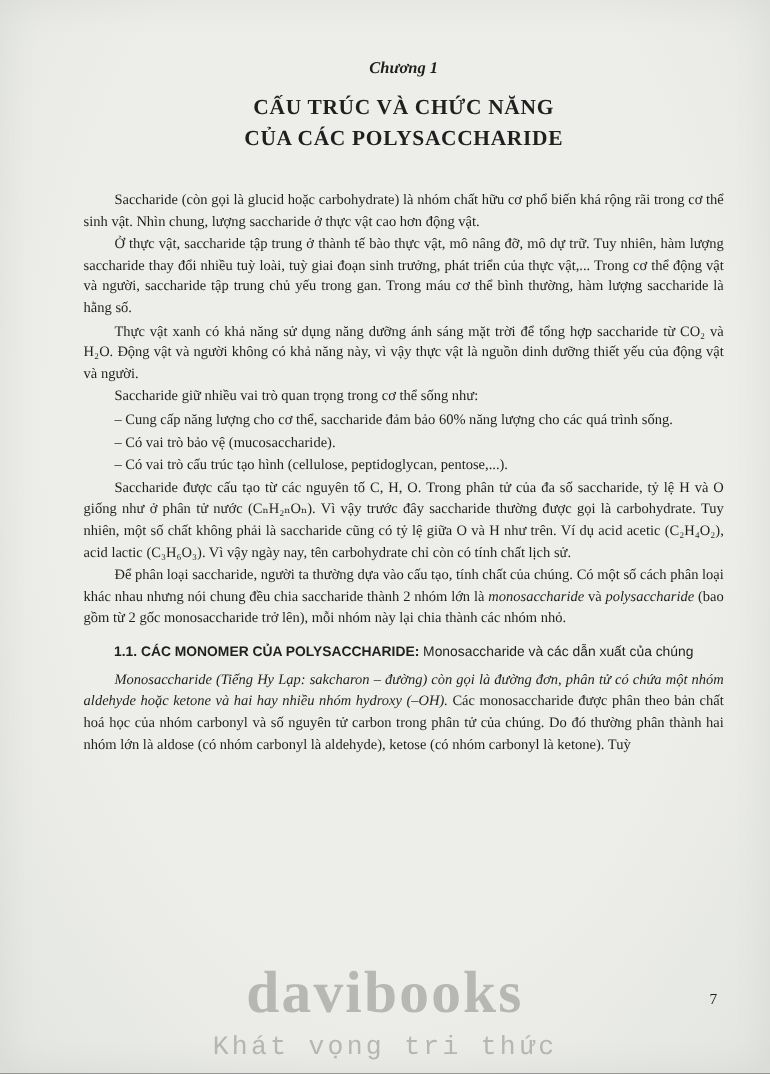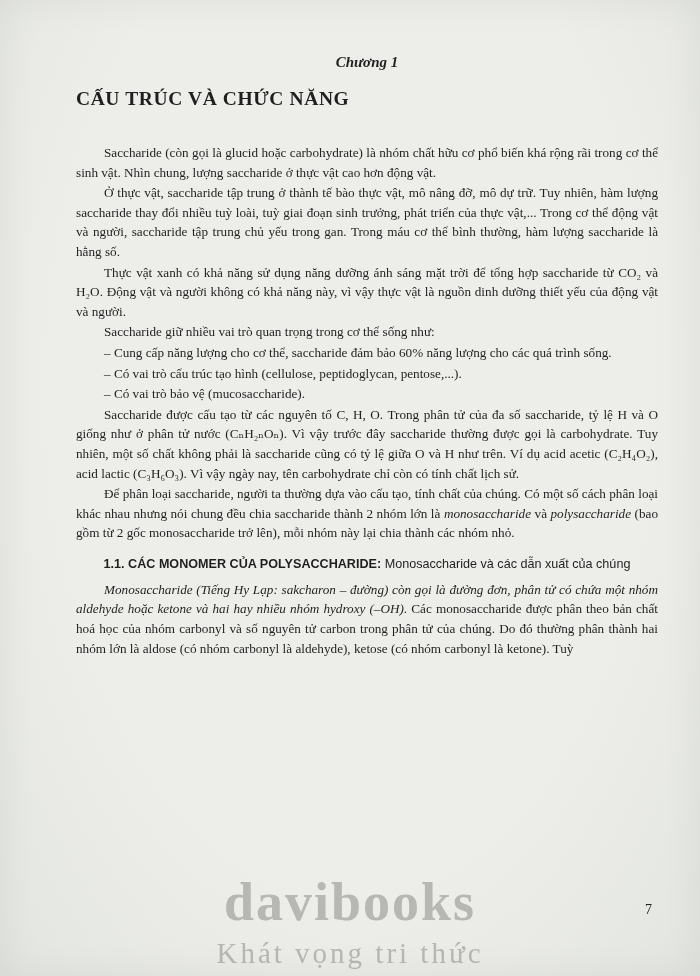--- a/index.html
+++ b/index.html
@@ -20,20 +20,21 @@
     text-align:justify;
   }
   .chapter {
     text-align:center;
     font-weight:bold;
     font-style:italic;
     font-size:15px;
     margin:6px 0 14px 0;
   }
   .title {
+    text-align:center;
     font-weight:bold;
     font-size:19.5px;
     letter-spacing:0.6px;
     line-height:28px;
     margin:0 0 30px 0;
   }
   .bp {
     font-size:13.2px;
     line-height:19.6px;
     margin:1px 0;
@@ -58,22 +59,22 @@
   }
   .wm-name {
     font-family:"Liberation Serif","DejaVu Serif",serif;
     font-size:54px;
     line-height:68px;
     font-weight:bold;
     color:rgba(130,130,128,0.50);
     letter-spacing:2px;
   }
   .wm-slogan {
-    font-family:Liberation Serif, serif;
-    font-size:29px;
+    font-family:Liberation Mono, monospace;
+    font-size:24px;
     line-height:34px;
     color:rgba(130,130,128,0.50);
     letter-spacing:3px;
   }
   .page-number {
     position:absolute;
     right:48px; bottom:58px;
     font-size:14px;
     z-index:4;
   }
@@ -81,29 +82,30 @@
 </head>
 <body>
 
 <div class="page">
   <div class="content">
 
     <div class="chapter">Chương 1</div>
 
     <div class="title">
       <div>CẤU TRÚC VÀ CHỨC NĂNG</div>
+      <div>CỦA CÁC POLYSACCHARIDE</div>
     </div>
 
     <p class="bp indent">Saccharide (còn gọi là glucid hoặc carbohydrate) là nhóm chất hữu cơ phổ biến khá rộng rãi trong cơ thể sinh vật. Nhìn chung, lượng saccharide ở thực vật cao hơn động vật.</p>
     <p class="bp indent">Ở thực vật, saccharide tập trung ở thành tế bào thực vật, mô nâng đỡ, mô dự trữ. Tuy nhiên, hàm lượng saccharide thay đổi nhiều tuỳ loài, tuỳ giai đoạn sinh trưởng, phát triển của thực vật,... Trong cơ thể động vật và người, saccharide tập trung chủ yếu trong gan. Trong máu cơ thể bình thường, hàm lượng saccharide là hằng số.</p>
     <p class="bp indent">Thực vật xanh có khả năng sử dụng năng dưỡng ánh sáng mặt trời để tổng hợp saccharide từ CO₂ và H₂O. Động vật và người không có khả năng này, vì vậy thực vật là nguồn dinh dưỡng thiết yếu của động vật và người.</p>
     <p class="bp indent">Saccharide giữ nhiều vai trò quan trọng trong cơ thể sống như:</p>
     <p class="bp indent">– Cung cấp năng lượng cho cơ thể, saccharide đảm bảo 60% năng lượng cho các quá trình sống.</p>
+    <p class="bp indent">– Có vai trò bảo vệ (mucosaccharide).</p>
     <p class="bp indent">– Có vai trò cấu trúc tạo hình (cellulose, peptidoglycan, pentose,...).</p>
-    <p class="bp indent">– Có vai trò bảo vệ (mucosaccharide).</p>
     <p class="bp indent">Saccharide được cấu tạo từ các nguyên tố C, H, O. Trong phân tử của đa số saccharide, tỷ lệ H và O giống như ở phân tử nước (CₙH₂ₙOₙ). Vì vậy trước đây saccharide thường được gọi là carbohydrate. Tuy nhiên, một số chất không phải là saccharide cũng có tỷ lệ giữa O và H như trên. Ví dụ acid acetic (C₂H₄O₂), acid lactic (C₃H₆O₃). Vì vậy ngày nay, tên carbohydrate chỉ còn có tính chất lịch sử.</p>
 
     <p class="bp indent"><span>Để phân loại saccharide, người ta thường dựa vào cấu tạo, tính chất của chúng. Có một số cách phân loại khác nhau nhưng nói chung đều chia saccharide thành 2 nhóm lớn là </span><em>monosaccharide</em><span> và </span><em>polysaccharide</em><span> (bao gồm từ 2 gốc monosaccharide trở lên), mỗi nhóm này lại chia thành các nhóm nhỏ.</span></p>
 
 
     <p class="section-heading"><span class="sh-bold">1.1. CÁC MONOMER CỦA POLYSACCHARIDE:</span><span class="sh-normal"> Monosaccharide và các dẫn xuất của chúng</span></p>
 
     <p class="bp indent"><em>Monosaccharide (Tiếng Hy Lạp: sakcharon – đường) còn gọi là đường đơn, phân tử có chứa một nhóm aldehyde hoặc ketone và hai hay nhiều nhóm hydroxy (–OH).</em><span> Các monosaccharide được phân theo bản chất hoá học của nhóm carbonyl và số nguyên tử carbon trong phân tử của chúng. Do đó thường phân thành hai nhóm lớn là aldose (có nhóm carbonyl là aldehyde), ketose (có nhóm carbonyl là ketone). Tuỳ</span></p>
 
   </div>

